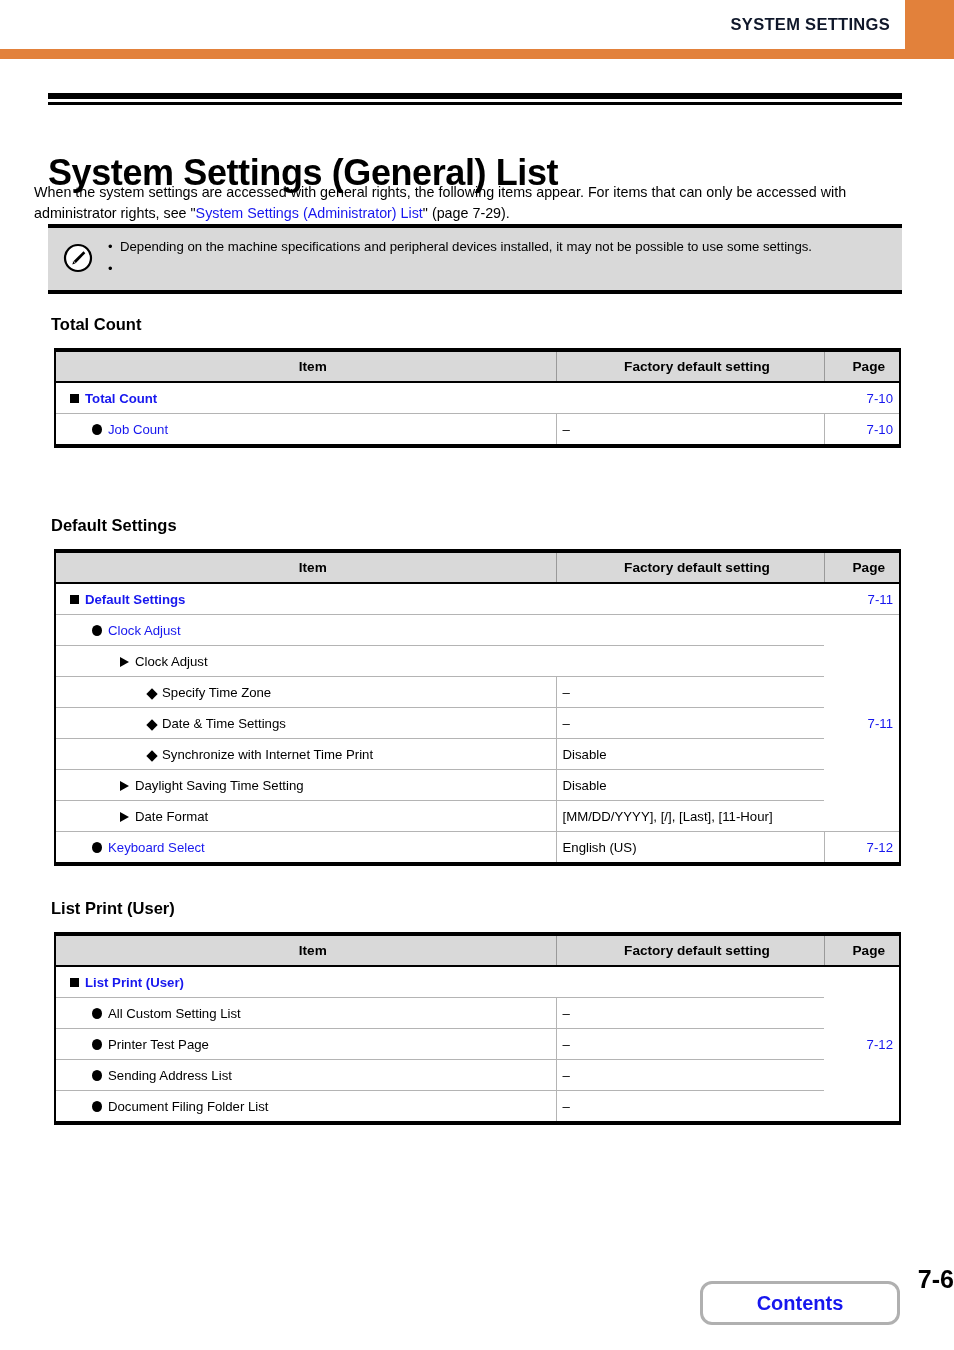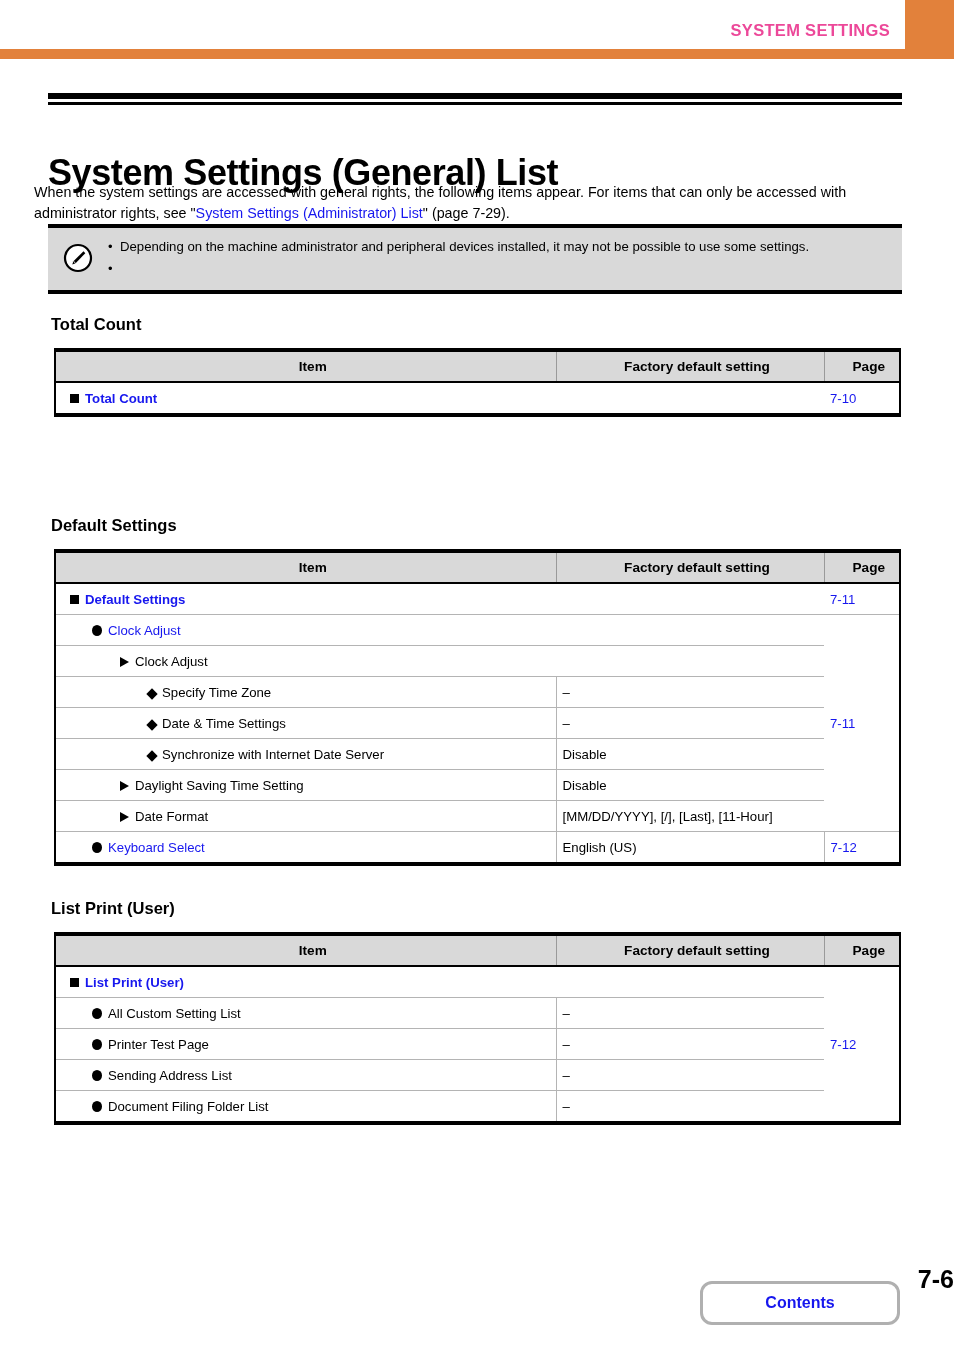--- a/index.html
+++ b/index.html
@@ -36,22 +36,21 @@
     width: 954px;
     height: 10px;
     background: #e2813b;
   }
   .header-title {
     position: absolute;
     top: 15px; right: 64px;
     font-size: 16.5px;
     font-weight: bold;
     letter-spacing: 0.3px;
-    color: #ec4899;
-    margin-top: 6px;
+    color: #0f172a;
   }
 
   
   .title-rules {
     position: absolute;
     top: 93px; left: 48px;
     width: 854px;
   }
   .rule-thick {
     height: 6px;
@@ -163,21 +162,21 @@
     padding: 7px 6px;
     border-top: 1px solid #b4b4b4;
     border-right: 1px solid #b4b4b4;
     vertical-align: middle;
     height: 16px;
   }
   .tbl td:last-child { border-right: none; }
   .tbl tr:first-child td { border-top: none; }
 
   .td-page {
-    text-align: left;
+    text-align: right;
     color: #1717ee;
     font-size: 13.2px;
   }
   .td-fact {
     font-size: 13.2px;
   }
 
   
   .span-row td.span-item { border-right: none; }
 
@@ -223,21 +222,21 @@
   .contents-btn {
     position: absolute;
     top: 1281px; left: 700px;
     width: 200px; height: 44px;
     border: 3px solid #b0b0b0;
     border-radius: 12px;
     background: #ffffff;
     display: flex;
     align-items: center;
     justify-content: center;
-    font-size: 16px;
+    font-size: 20px;
     font-weight: bold;
     color: #1717ee;
     box-sizing: border-box;
   }
 </style>
 </head>
 <body>
 
 <div class="header-zone">
   <div class="header-orange-block"></div>
@@ -258,21 +257,21 @@
     <div class="note-icon">
       <svg width="30" height="30" viewBox="0 0 30 30" aria-hidden="true">
         <circle cx="15" cy="15" r="13" fill="#ffffff" stroke="#000000" stroke-width="2.2"></circle>
         <path d="M20.5 8.3 L22.3 10.2 L12.6 20.2 L9.3 21.6 L10.4 18.2 Z" fill="#000000"></path>
         <path d="M10.4 18.2 L12.6 20.2" stroke="#ffffff" stroke-width="0.9"></path>
       </svg>
     </div>
     <div class="note-list">
       <div class="note-li">
         <span class="note-bullet">•</span>
-        <span><span>Depending on the machine administrator and peripheral devices installed, it may not be possible to use some settings.</span></span>
+        <span><span>Depending on the machine specifications and peripheral devices installed, it may not be possible to use some settings.</span></span>
       </div>
       <div class="note-li">
         <span class="note-bullet">•</span>
       </div>
     </div>
   </div>
 </div>
 
 <div id="sections-host">
     <div class="sec-heading" style="top: 315px;">Total Count</div>
@@ -288,20 +287,28 @@
           <th>Factory default setting</th>
           <th>Page</th>
         </tr>
       </thead>
       <tbody>
         <tr class="span-row">
           <td colspan="2" class="span-item"><span class="lv ind1">
               <span class="bullet b-square"></span>
               <span class="txt-link txt-bold">Total Count</span>
             </span></td>
+          <td class="td-page">7-10</td>
+        </tr>
+        <tr>
+          <td><span class="lv ind2">
+              <span class="bullet b-circle"></span>
+              <span class="txt-link">Job Count</span>
+            </span></td>
+          <td class="td-fact">–</td>
           <td class="td-page">7-10</td>
         </tr>
       </tbody>
     </table>
     <div class="sec-heading" style="top: 516px;">Default Settings</div>
     <table class="tbl" style="top: 549px;">
       <colgroup>
         <col class="c-item">
         <col class="c-fact">
         <col class="c-page">
@@ -344,21 +351,21 @@
         <tr>
           <td><span class="lv ind4">
               <span class="bullet b-diamond"></span>
               <span>Date &amp; Time Settings</span>
             </span></td>
           <td class="td-fact">–</td>
         </tr>
         <tr>
           <td><span class="lv ind4">
               <span class="bullet b-diamond"></span>
-              <span>Synchronize with Internet Date Server</span>
+              <span>Synchronize with Internet Time Print</span>
             </span></td>
           <td class="td-fact">Disable</td>
         </tr>
         <tr>
           <td><span class="lv ind3">
               <span class="bullet b-tri"></span>
               <span>Daylight Saving Time Setting</span>
             </span></td>
           <td class="td-fact">Disable</td>
         </tr>

